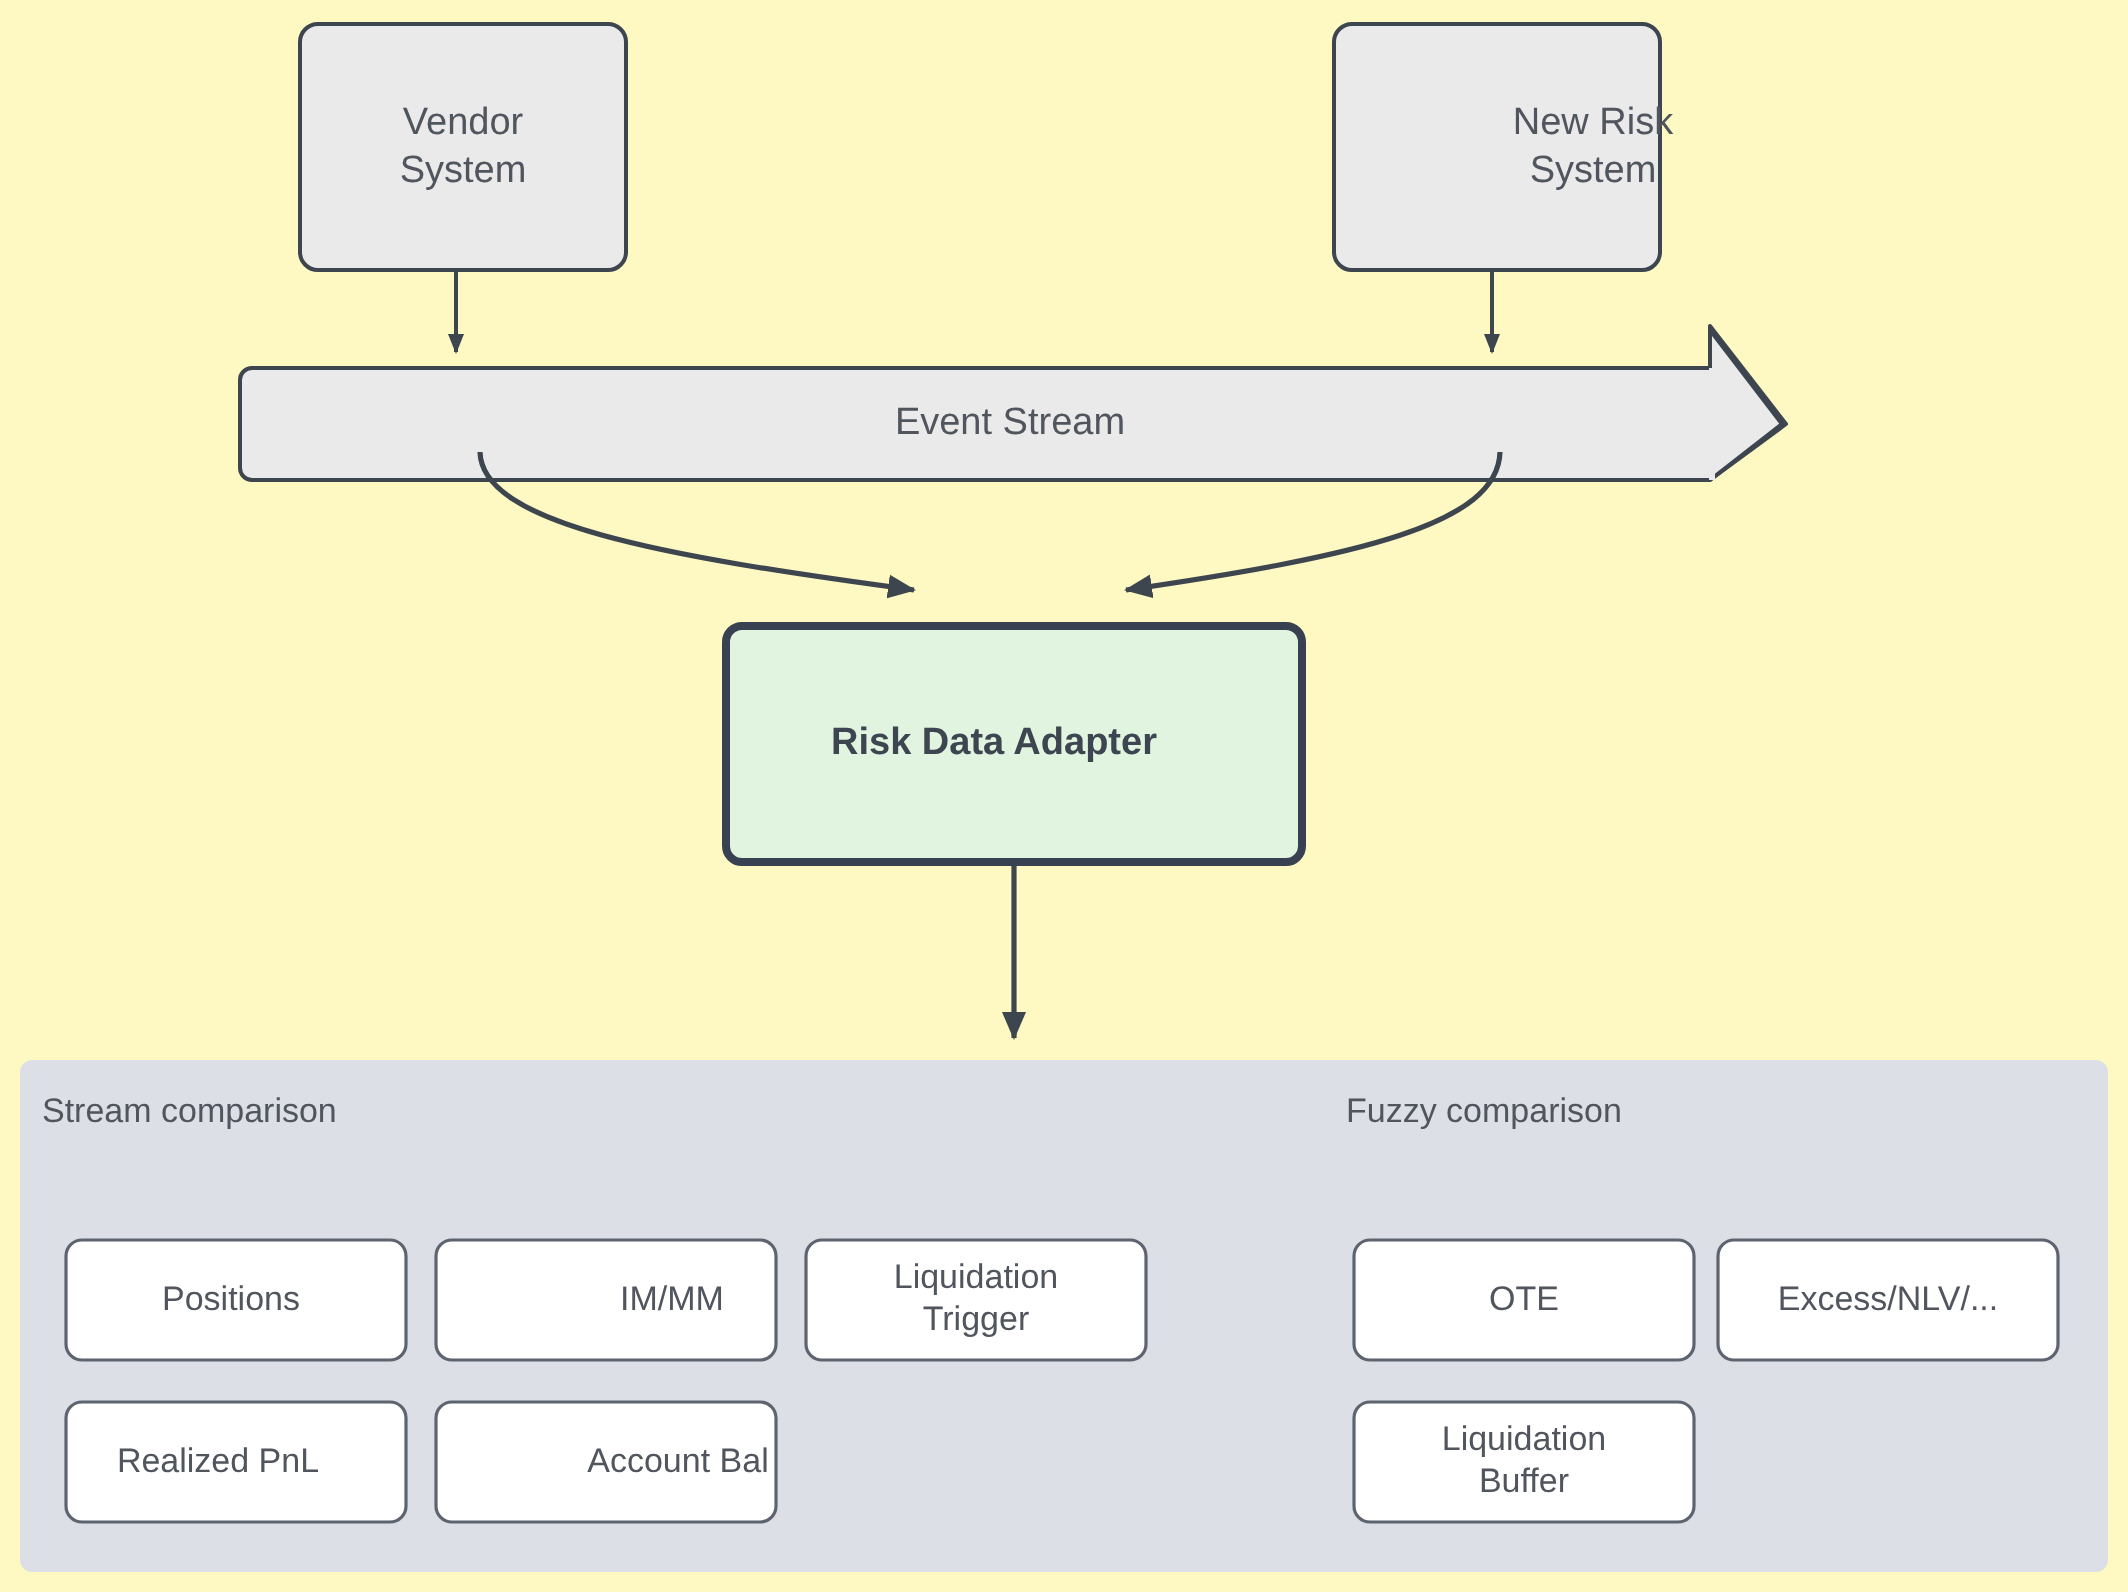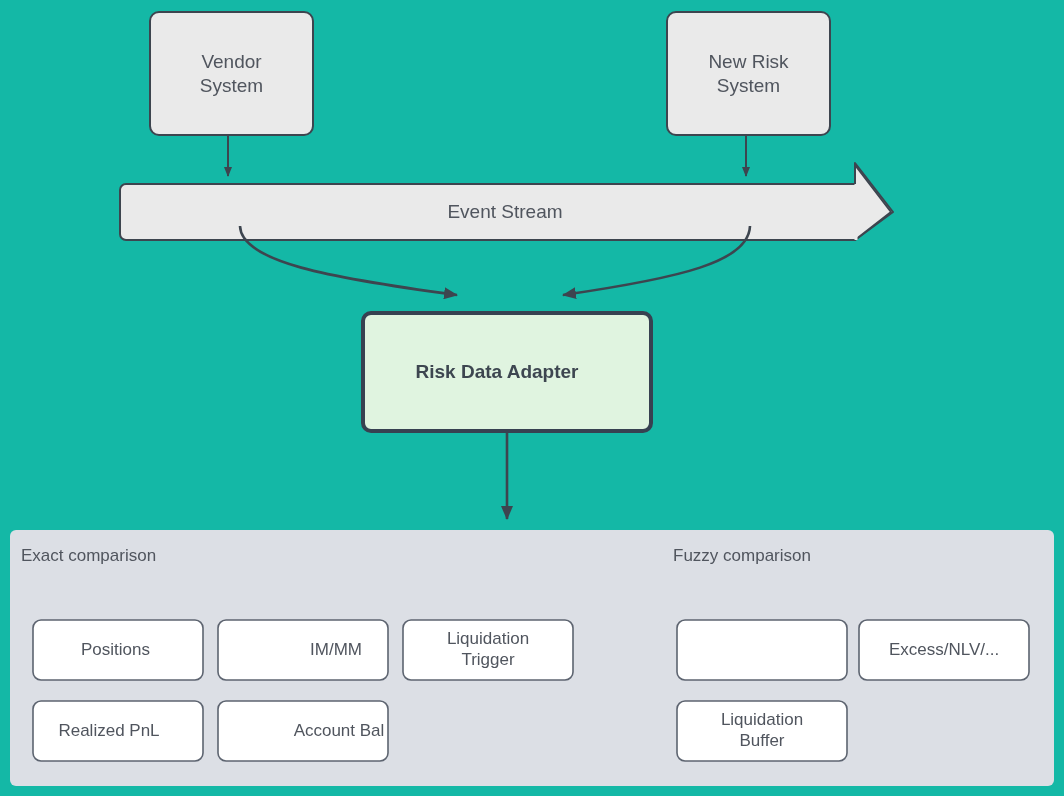--- a/index.html
+++ b/index.html
@@ -11,21 +11,21 @@
     width: 1064px;
     height: 796px;
     background: #eaeaea;
     font-family: "Liberation Sans", sans-serif;
     overflow: hidden;
   }
   #canvas {
     position: relative;
     width: 1064px;
     height: 796px;
-    background: #14b8a6;
+    background: #fef9c3;
   }
   svg.layer {
     position: absolute;
     left: 0;
     top: 0;
     width: 1064px;
     height: 796px;
     overflow: visible;
   }
   .node-label {
@@ -110,35 +110,36 @@
     <rect x="218" y="701" width="170" height="60" rx="8" ry="8" fill="#ffffff" stroke="#5d6470" stroke-width="1.6"></rect>
 
     <rect x="677" y="620" width="170" height="60" rx="8" ry="8" fill="#ffffff" stroke="#5d6470" stroke-width="1.6"></rect>
     <rect x="859" y="620" width="170" height="60" rx="8" ry="8" fill="#ffffff" stroke="#5d6470" stroke-width="1.6"></rect>
     <rect x="677" y="701" width="170" height="60" rx="8" ry="8" fill="#ffffff" stroke="#5d6470" stroke-width="1.6"></rect>
   </svg>
 
   <div class="node-label" style="left:150px; top:12px; width:163px; height:123px;">Vendor
 System</div>
 
-  <div class="node-label" style="left:667px; top:12px; width:163px; height:123px;">New Risk
+  <div class="node-label" style="left:667px; top:12px; width:163px; height:123px;padding-left:48px;">New Risk
 System</div>
 
   <div class="node-label" style="left:120px; top:184px; width:770px; height:56px;text-align:center;">Event Stream</div>
 
   <div class="node-label strong" style="left:351px; top:311px; width:292px; height:122px;">Risk Data Adapter</div>
 
-  <div class="section-title" style="left:21px; top:547px;">Exact comparison</div>
+  <div class="section-title" style="left:21px; top:547px;">Stream comparison</div>
 
   <div class="section-title" style="left:673px; top:547px;">Fuzzy comparison</div>
 
   <div class="node-label small" style="left:33px; top:620px; width:165px; height:60px;">Positions</div>
   <div class="node-label small" style="left:218px; top:620px; width:170px; height:60px;margin-left:33px;">IM/MM</div>
   <div class="node-label small" style="left:403px; top:620px; width:170px; height:60px;">Liquidation
 Trigger</div>
   <div class="node-label small" style="left:33px; top:701px; width:152px; height:60px;">Realized PnL</div>
   <div class="node-label small" style="left:218px; top:701px; width:170px; height:60px;margin-left:36px;">Account Bal</div>
 
+  <div class="node-label small" style="left:677px; top:620px; width:170px; height:60px;">OTE</div>
   <div class="node-label small" style="left:859px; top:620px; width:170px; height:60px;">Excess/NLV/...</div>
   <div class="node-label small" style="left:677px; top:701px; width:170px; height:60px;">Liquidation
 Buffer</div>
 
 </div>
 
 </body></html>

